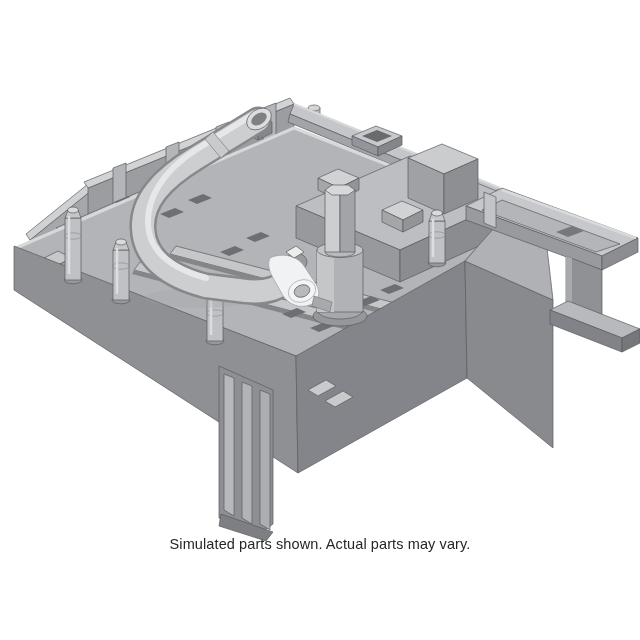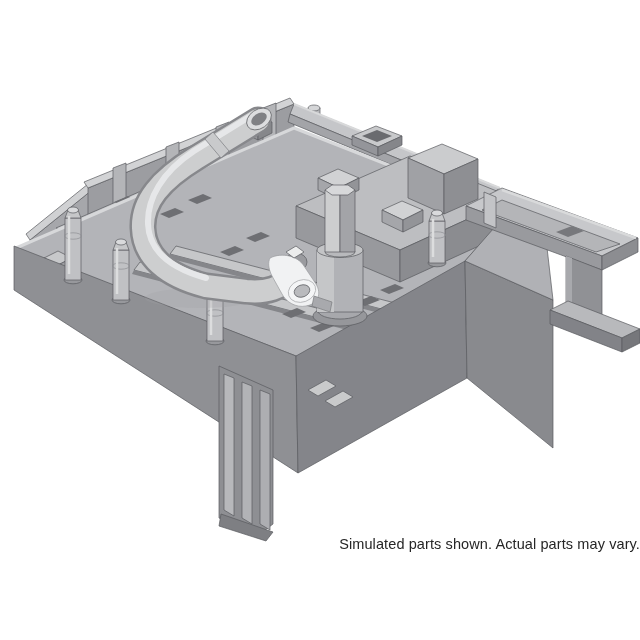--- a/index.html
+++ b/index.html
@@ -1,19 +1,19 @@
 <!DOCTYPE html>
 <html><head>
 <meta charset="utf-8">
 <style>
   html,body{margin:0;padding:0;background:#ffffff;}
   .stage{position:relative;width:640px;height:640px;background:#ffffff;overflow:hidden;
          font-family:"Liberation Sans", sans-serif;}
   .render{position:absolute;left:0;top:0;width:640px;height:640px;}
-  .caption{position:absolute;left:0;top:536px;width:640px;text-align:right;
+  .caption{position:absolute;left:0;top:536px;width:640px;text-align:center;
            font-size:14.5px;font-weight:500;color:#262626;letter-spacing:.1px;}
   svg{display:block;}
 </style>
 </head>
 <body>
 
 <div class="stage">
 
   <div class="render">
   <svg width="640" height="640" viewBox="0 0 640 640" aria-label="3D rendered gray plastic automotive fuse box lower tray bracket with a curved vent hose, hex stud, mounting posts, a side bracket arm and ribbed mounting legs">

